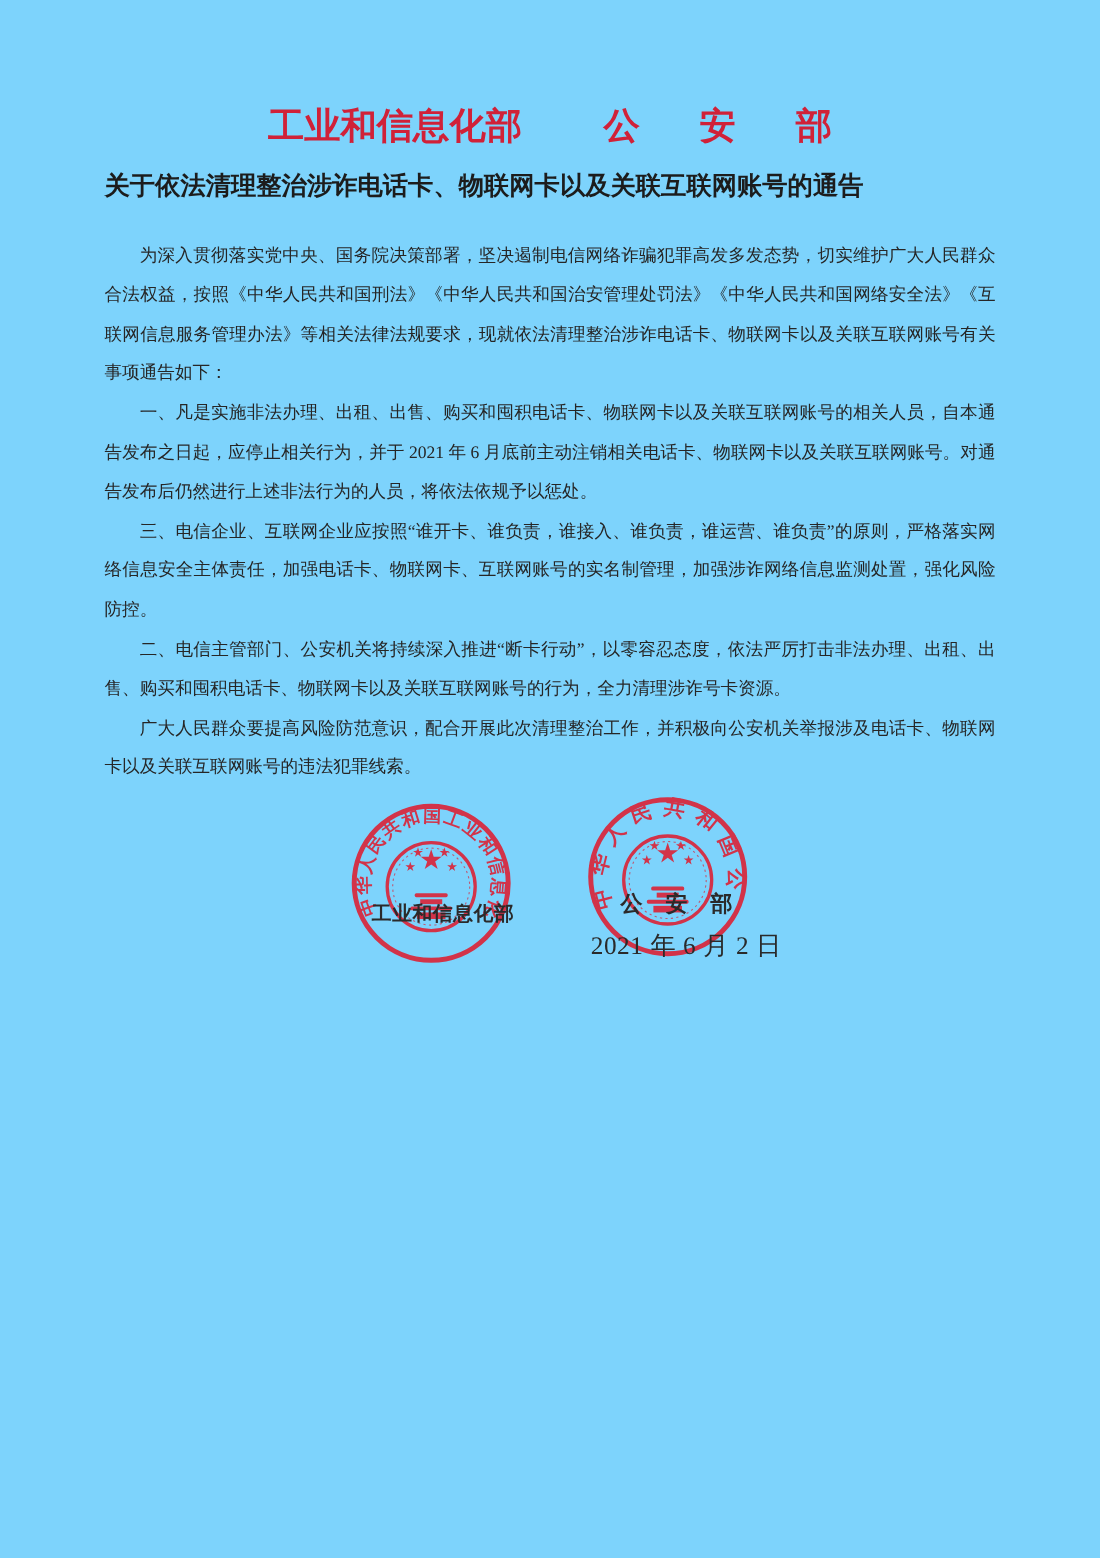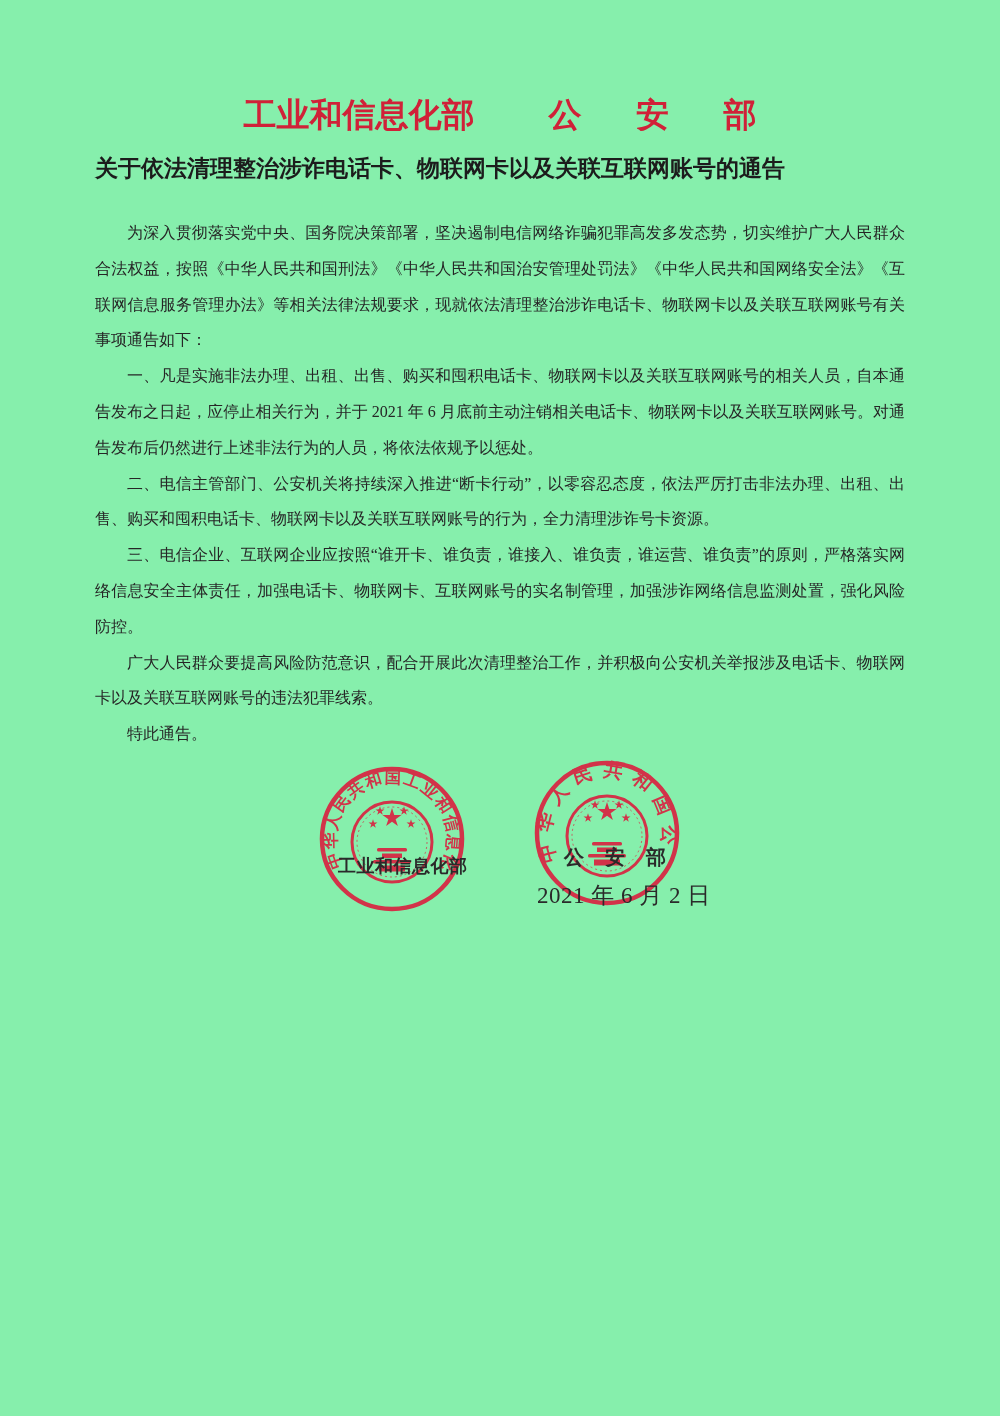--- a/index.html
+++ b/index.html
@@ -7,21 +7,21 @@
   body {
     background:#fdfcfa;
     font-family:"Liberation Serif","DejaVu Serif",serif;
     color:#242424;
   }
   .page {
     position:relative;
     width:1000px; height:1416px;
     overflow:hidden;
     padding:97px 95px 0 95px;
-    background:#86efac;
+    background:#7dd3fc;
   }
   .header-line {
     display:flex;
     justify-content:center;
     align-items:baseline;
     gap:74px;
     color:#d02138;
     font-weight:bold;
     font-size:33px;
     line-height:36px;
@@ -86,24 +86,23 @@
   <div class="header-line">
     <span class="header-left">工业和信息化部</span>
     <span class="header-right">公安部</span>
   </div>
 
   <h1 class="doc-title">关于依法清理整治涉诈电话卡、物联网卡以及关联互联网账号的通告</h1>
 
   <div class="doc-body" id="doc-body">
       <p>为深入贯彻落实党中央、国务院决策部署，坚决遏制电信网络诈骗犯罪高发多发态势，切实维护广大人民群众合法权益，按照《中华人民共和国刑法》《中华人民共和国治安管理处罚法》《中华人民共和国网络安全法》《互联网信息服务管理办法》等相关法律法规要求，现就依法清理整治涉诈电话卡、物联网卡以及关联互联网账号有关事项通告如下：</p>
       <p>一、凡是实施非法办理、出租、出售、购买和囤积电话卡、物联网卡以及关联互联网账号的相关人员，自本通告发布之日起，应停止相关行为，并于 2021 年 6 月底前主动注销相关电话卡、物联网卡以及关联互联网账号。对通告发布后仍然进行上述非法行为的人员，将依法依规予以惩处。</p>
+      <p>三、电信企业、互联网企业应按照“谁开卡、谁负责，谁接入、谁负责，谁运营、谁负责”的原则，严格落实网络信息安全主体责任，加强电话卡、物联网卡、互联网账号的实名制管理，加强涉诈网络信息监测处置，强化风险防控。</p>
       <p>二、电信主管部门、公安机关将持续深入推进“断卡行动”，以零容忍态度，依法严厉打击非法办理、出租、出售、购买和囤积电话卡、物联网卡以及关联互联网账号的行为，全力清理涉诈号卡资源。</p>
-      <p>三、电信企业、互联网企业应按照“谁开卡、谁负责，谁接入、谁负责，谁运营、谁负责”的原则，严格落实网络信息安全主体责任，加强电话卡、物联网卡、互联网账号的实名制管理，加强涉诈网络信息监测处置，强化风险防控。</p>
       <p>广大人民群众要提高风险防范意识，配合开展此次清理整治工作，并积极向公安机关举报涉及电话卡、物联网卡以及关联互联网账号的违法犯罪线索。</p>
-      <p>特此通告。</p>
     </div>
 
   <div class="seal-area">
 
     <div class="seal seal-miit">
       <svg class="seal-svg" viewBox="0 0 150 150" aria-hidden="true">
         <defs>
           <path id="star5" d="M0,-10 L2.25,-3.09 L9.51,-3.09 L3.63,1.18 L5.88,8.09 L0,3.82 L-5.88,8.09 L-3.63,1.18 L-9.51,-3.09 L-2.25,-3.09 Z"></path>
           <g id="emblem">
             <circle cx="75" cy="78" r="40" fill="none" stroke="#d23349" stroke-width="3"></circle>

